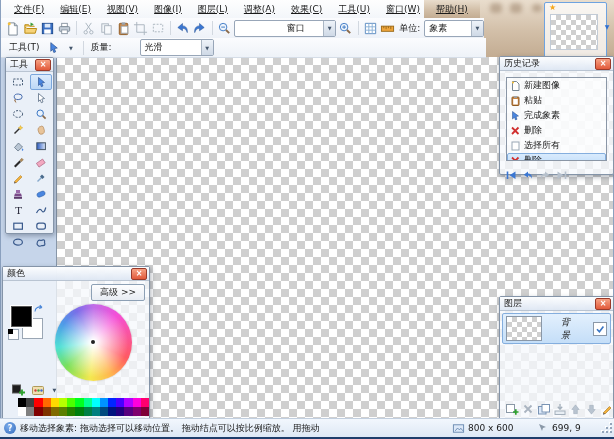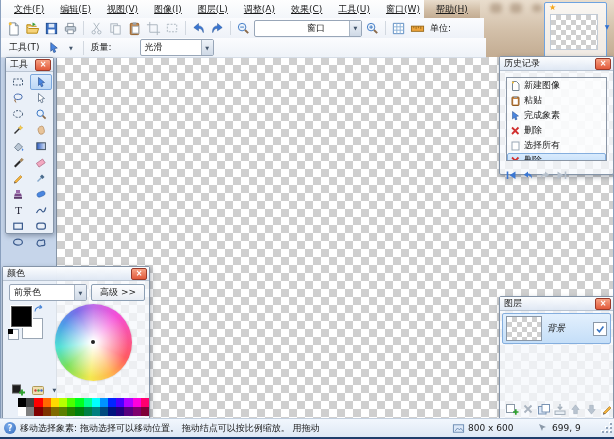--- a/index.html
+++ b/index.html
@@ -96,21 +96,21 @@
   #wheel .dot{position:absolute;left:36px;top:36px;width:4px;height:4px;border-radius:50%;background:#222;box-shadow:0 0 0 1px #fff;}
   #morebtn{position:absolute;left:8px;top:116px;}
   #palbtn{position:absolute;left:28px;top:116px;display:flex;align-items:center;gap:2px;}
   #palbtn .caret{height:12px;border:1px solid transparent;background:none;}
   #palette{position:absolute;left:15px;top:131px;width:131px;}
   .prow{display:flex;}
   .prow span{width:8.2px;height:9px;display:block;}
 
   
   #layerswin{left:499px;top:296px;width:113px;height:122px;}
-  .lrow{margin:2px;height:29px;display:flex;align-items:center;gap:5px;padding:0 3px;
+  .lrow{margin:2px;height:29px;display:flex;align-items:center;gap:19px;padding:0 3px;
         background:linear-gradient(#e3f0fd,#c4def8);border:1px solid #84aede;border-radius:2px;}
   .lthumb{width:34px;height:23px;border:1px solid #8a98a8;background-clip:padding-box;}
   .lname{flex:1;font-style:italic;}
   .lcheck{width:12px;height:12px;background:#fff;border:1px solid #8a98a8;display:flex;align-items:center;justify-content:center;}
   #layerbtns{position:absolute;left:4px;bottom:3px;display:flex;gap:1px;align-items:center;}
   #layerbtns span{width:15px;height:14px;display:flex;align-items:center;justify-content:center;}
 
   
   #statusbar{position:absolute;left:0;top:418px;width:614px;height:19px;z-index:6;
              background:linear-gradient(#f2f7fd,#dde8f5);border-top:1px solid #c2cfdf;
@@ -253,20 +253,24 @@
           <path d="M2.5 6.2h11M2.5 9.8h11M6.2 2.5v11M9.8 2.5v11" stroke="#8ab0d8"></path>
         </svg>
       </span>
     <span class="tbico">
         <svg width="15" height="15" viewBox="0 0 16 16">
           <rect x="1.5" y="5.5" width="13" height="5.5" fill="#f0a63c" stroke="#9a6a1a"></rect>
           <path d="M4 5.5v2.2M6.5 5.5v3.2M9 5.5v2.2M11.5 5.5v3.2" stroke="#9a6a1a"></path>
         </svg>
       </span>
     <span class="lbl">单位:</span>
+    <span class="combo" style="width:64px;">
+      <span class="val" style="flex:1;">象素</span>
+      <span class="caret"></span>
+    </span>
   </div>
 
   <div id="tb2">
     <span class="lbl">工具(T)</span>
     <span class="tbico">
         <svg width="13" height="13" viewBox="0 0 12 12">
           <path d="M3.5 1.5L9.5 6.5 6.8 7 8 10 6.3 10.7 5.2 7.8 3.5 9.5Z" fill="#4a86e0" stroke="#234a88" stroke-width="0.6"></path>
         </svg>
       </span>
     <span class="caret" style="height:12px;border:1px solid transparent;background:none;"></span>
@@ -505,24 +509,20 @@
             <path d="M1.5 1.5l6 3.7-6 3.8z" fill="#b6c0cc"></path>
           </svg>
         </span>
       </div>
   </div>
 
   <div id="colorswin" class="panel">
     <div class="ptitle">
       <span class="txt">颜色</span>
       <span class="closebtn"></span>
-    </div>
-    <div id="mode-select" class="combo">
-      <span class="val" style="flex:1;">前景色</span>
-      <span class="caret"></span>
     </div>
     <div id="advbtn">高级 &gt;&gt;</div>
     <div id="bgswatch"></div>
     <div id="fgswatch"></div>
     <span id="swapcol"><svg width="12" height="10" viewBox="0 0 12 10">
           <path d="M2 7.5C2 3.5 6 2 9 3.5M9 3.5L6.8 1.2M9 3.5L6.2 4.6" fill="none" stroke="#4a86d8" stroke-width="1.1"></path>
         </svg></span>
     <span id="resetcol"></span>
     <div id="wheel">
         <span class="dot"></span>

